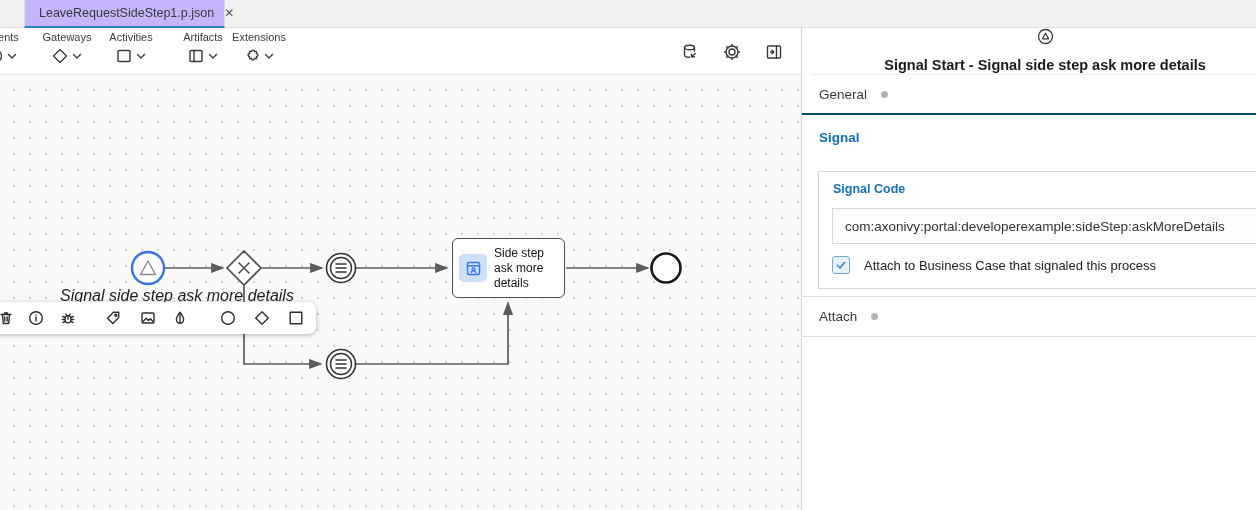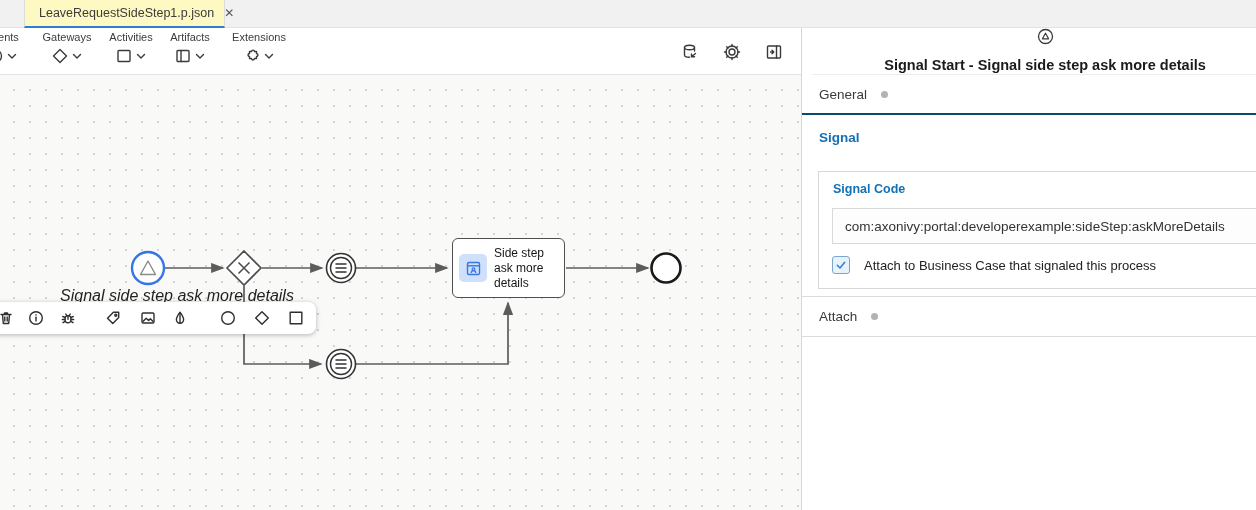--- a/index.html
+++ b/index.html
@@ -2,21 +2,21 @@
 <html><head>
 <meta charset="utf-8">
 <style>
   * { margin:0; padding:0; box-sizing:border-box; }
   html,body { width:1256px; height:510px; overflow:hidden; background:#fff;
     font-family:"Liberation Sans", sans-serif; position:relative; }
 
   
   .tabbar { position:absolute; left:0; top:0; width:1256px; height:28px;
     background:#f1f1f1; border-bottom:1px solid #e3e3e3; }
-  .tab { position:absolute; left:24px; top:0; width:201px; height:28px; background:#fef9c3;
+  .tab { position:absolute; left:24px; top:0; width:201px; height:28px; background:#c4b5fd;
     border-left:1px solid #dcdcdc; border-right:1px solid #dcdcdc;
     border-bottom:2px solid #2d7dd2; display:flex; align-items:center; padding:0 8px; gap:6px; }
   .tab-title { font-size:12.5px; color:#3b3b3b; white-space:nowrap; }
   .tab-close { font-size:12px; color:#555; margin-left:4px; cursor:pointer; line-height:1; }
 
   
   .toolbar { position:absolute; left:0; top:28px; width:801px; height:47px; background:#fff;
     border-bottom:1px solid #e4e4e4; overflow:hidden; }
   .tgroup { position:absolute; top:3px; width:56px; text-align:center; }
   .tgroup-label { font-size:11px; color:#3c3c3c; display:block; }
@@ -116,21 +116,21 @@
     <span class="tgroup-ctrl">
       <svg width="16" height="16" viewBox="0 0 16 16">
         <rect class="stroke-icon" x="2" y="2.5" width="12" height="11" rx="1"></rect>
         </svg>
       <svg width="10" height="7" viewBox="0 0 10 7">
         <polyline class="stroke-icon" points="1.5,1.5 5,5 8.5,1.5"></polyline>
         </svg>
     </span>
   </div>
 
-  <div class="tgroup" style="left:162px">
+  <div class="tgroup" style="left:175px">
     <span class="tgroup-label">Artifacts</span>
     <span class="tgroup-ctrl">
       <svg width="16" height="16" viewBox="0 0 16 16">
         <rect class="stroke-icon" x="2" y="2.5" width="12" height="11" rx="1"></rect>
         <line class="stroke-icon" x1="6" y1="2.5" x2="6" y2="13.5"></line>
         </svg>
       <svg width="10" height="7" viewBox="0 0 10 7">
         <polyline class="stroke-icon" points="1.5,1.5 5,5 8.5,1.5"></polyline>
         </svg>
     </span>

